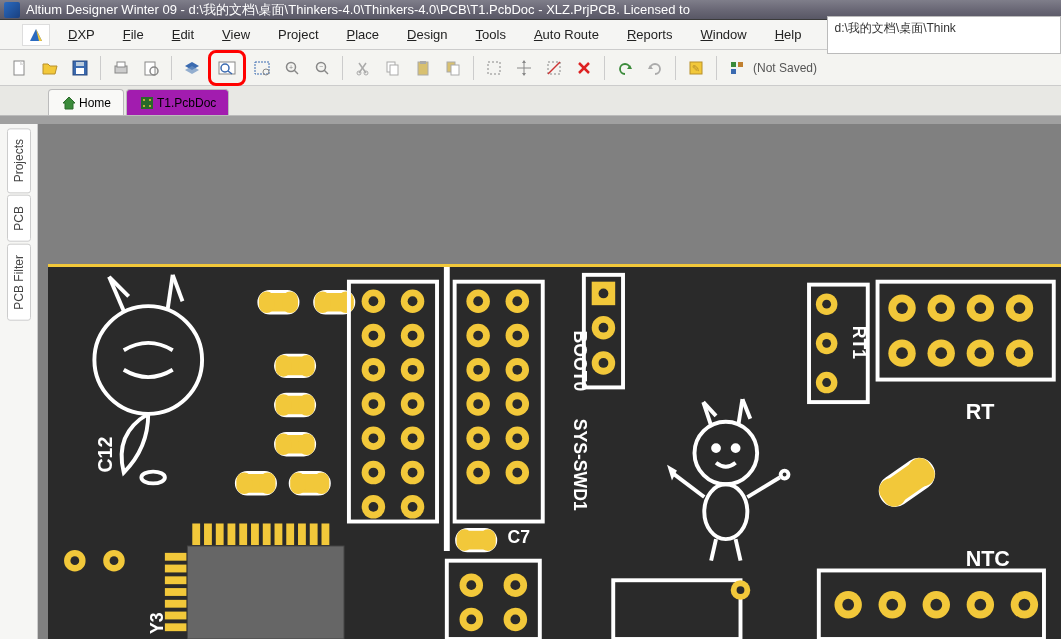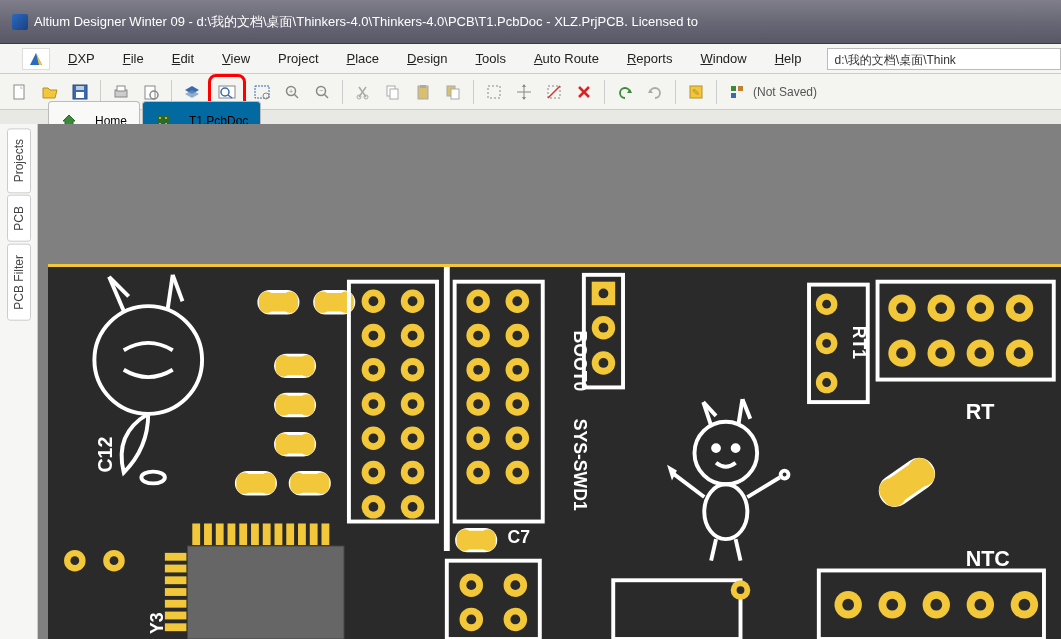--- a/index.html
+++ b/index.html
@@ -6,27 +6,27 @@
   body {
     width: 1061px;
     height: 639px;
     font-family: Tahoma, Arial, sans-serif;
     font-size: 11px;
     background: #a0a0a0;
     overflow: hidden;
     position: relative;
   }
   .titlebar {
-    height: 44px;
+    height: 20px;
     background: linear-gradient(to bottom, #7f7e8a 0%, #6a6876 50%, #585765 100%);
     color: #fff;
     font-size: 13px;
     display: flex;
     align-items: center;
-    padding-left: 12px;
+    padding-left: 4px;
     border-bottom: 1px solid #3a3a3a;
   }
   .titlebar .appicon {
     width: 16px; height: 16px;
     background: linear-gradient(135deg,#2a6ac0,#1a4080);
     margin-right: 6px;
     border-radius:2px;
   }
   .menubar {
     height: 30px;
@@ -47,21 +47,21 @@
   .menubar .mitem {
     padding: 4px 14px;
     font-size: 13px;
     color: #222;
     cursor: default;
   }
   .menubar .mitem u { text-decoration: underline; }
   .menubar .pathbox {
     flex:1;
     margin-left:12px;
-    height:22px;
+    height:38px;
     background:#fff;
     border:1px solid #bbb;
     padding:3px 6px;
     font-size:12px;
     color:#333;
     white-space:nowrap;
     overflow:hidden;
   }
   .toolbar {
     height: 36px;
@@ -93,33 +93,33 @@
   }
   .tabbar {
     height: 30px;
     background: #e8e8e4;
     border-bottom: 1px solid #bbb;
     display:flex;
     align-items:flex-end;
     padding-left: 48px;
   }
   .tab {
-    height: 38px;
+    height: 26px;
     padding: 0 12px;
     background: #f9f9f7;
     border: 1px solid #bbb;
     border-bottom:none;
     border-radius: 4px 4px 0 0;
     display:flex;
     align-items:center;
-    gap:18px;
+    gap:2px;
     margin-right:2px;
     font-size:12px;
   }
-  .tab.active { background:#0369a1; }
+  .tab.active { background:#a21caf; }
   .sidepanel {
     position:absolute;
     left:0;
     top:124px;
     width:38px;
     height: 515px;
     background:#f6f6f4;
     border-right:1px solid #ccc;
     display:flex;
     flex-direction:column;

